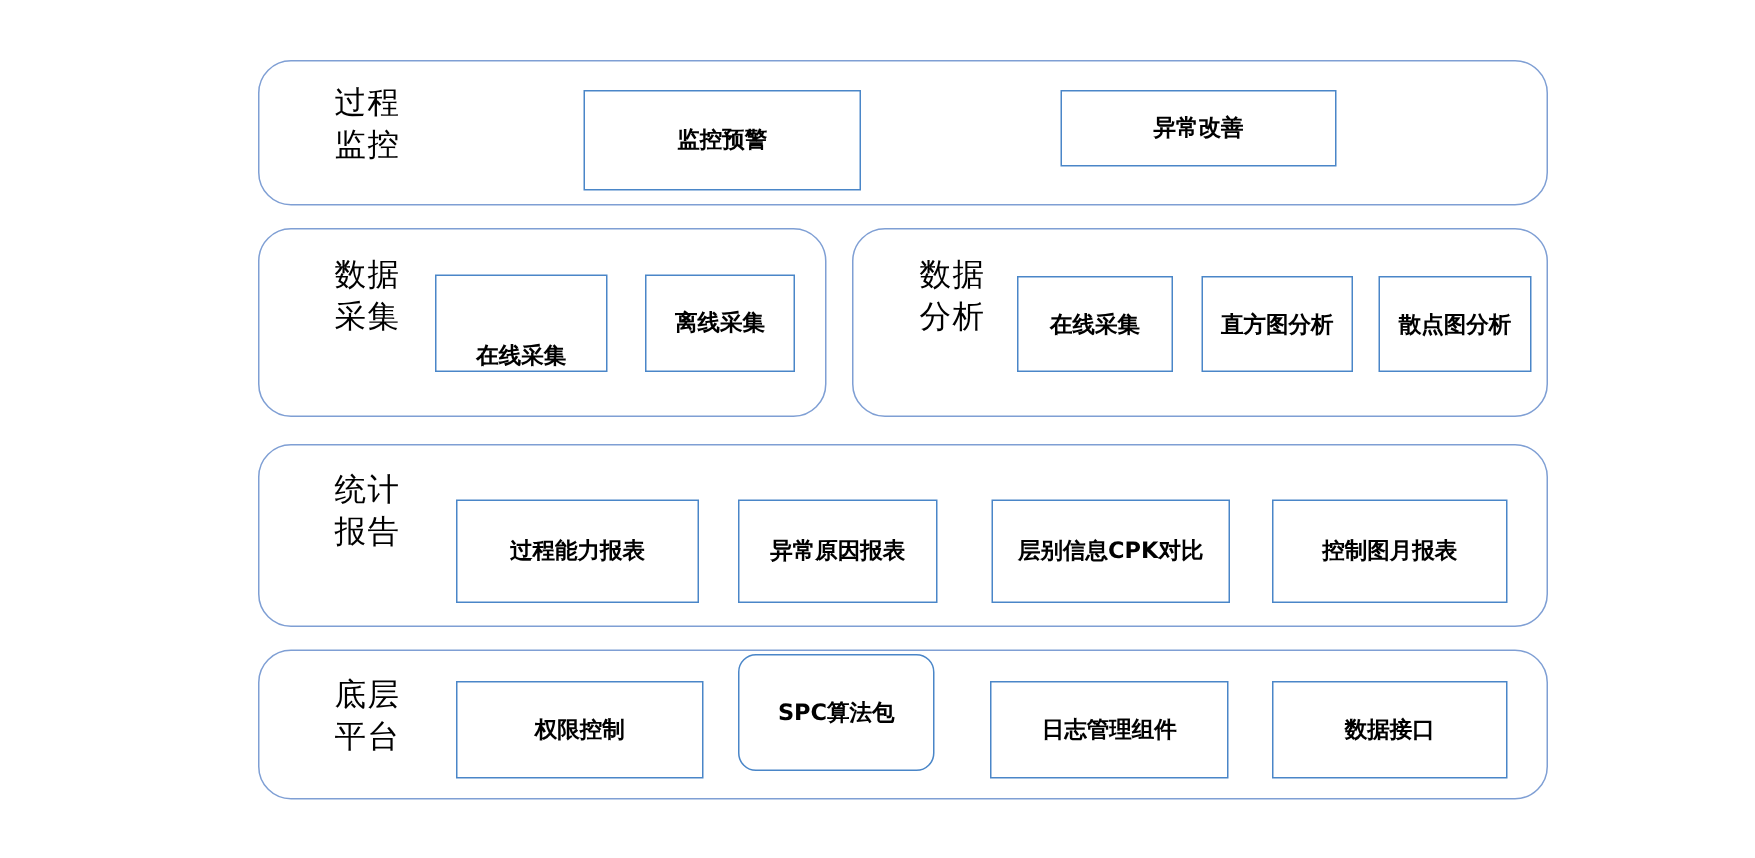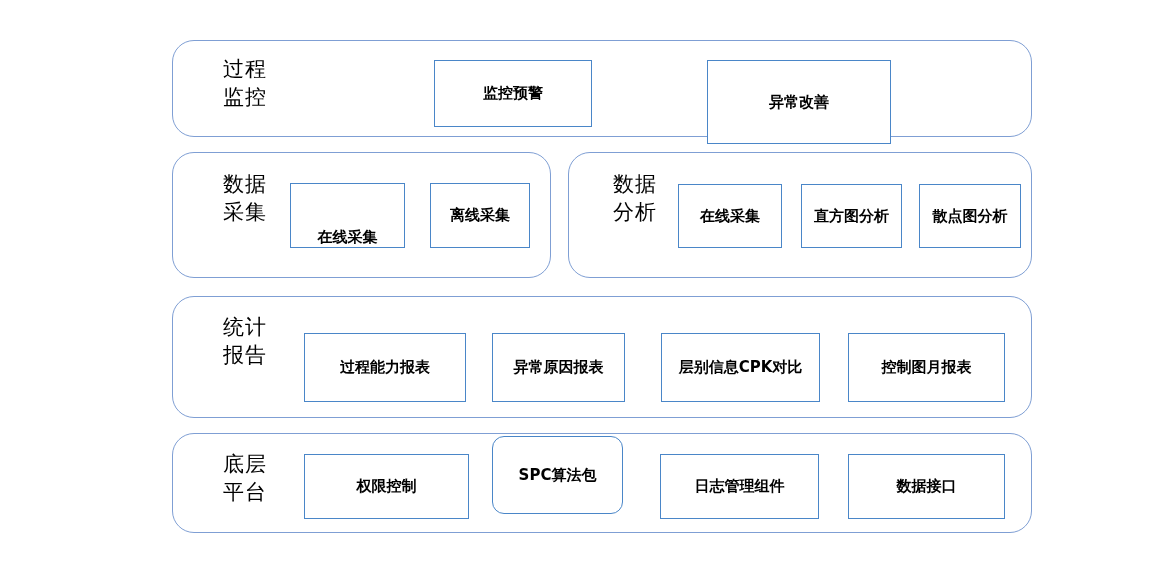--- a/index.html
+++ b/index.html
@@ -68,25 +68,25 @@
 </head>
 <body>
 
 <div id="diagram">
 
   <div class="layer" style="left:172px; top:40px; width:860px; height:97px;"></div>
 
   <div class="layer-label" style="left:202px; top:55px; width:86px; height:60px;">过程
 监控</div>
 
-  <div class="box" style="left:389px; top:60px; width:158px; height:67px;margin-left:45px;">
+  <div class="box" style="left:389px; top:60px; width:185px; height:67px;">
     <span class="box-label">监控预警</span>
   </div>
 
-  <div class="box" style="left:707px; top:60px; width:184px; height:84px;">
+  <div class="box" style="left:707px; top:60px; width:184px; height:51px;">
     <span class="box-label">异常改善</span>
   </div>
 
   <div class="layer" style="left:172px; top:152px; width:379px; height:126px;"></div>
 
   <div class="layer-label" style="left:202px; top:170px; width:86px; height:60px;">数据
 采集</div>
 
   <div class="box" style="left:290px; top:183px; width:115px; height:65px;align-items:flex-end;">
     <span class="box-label">在线采集</span>

